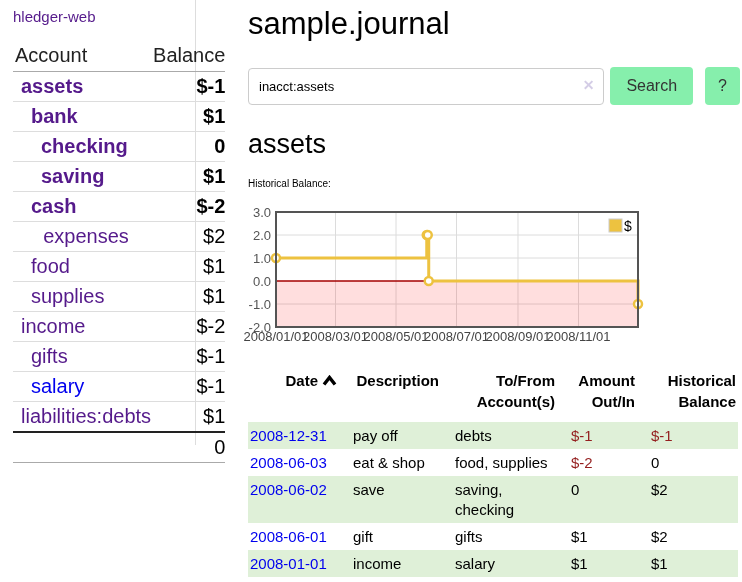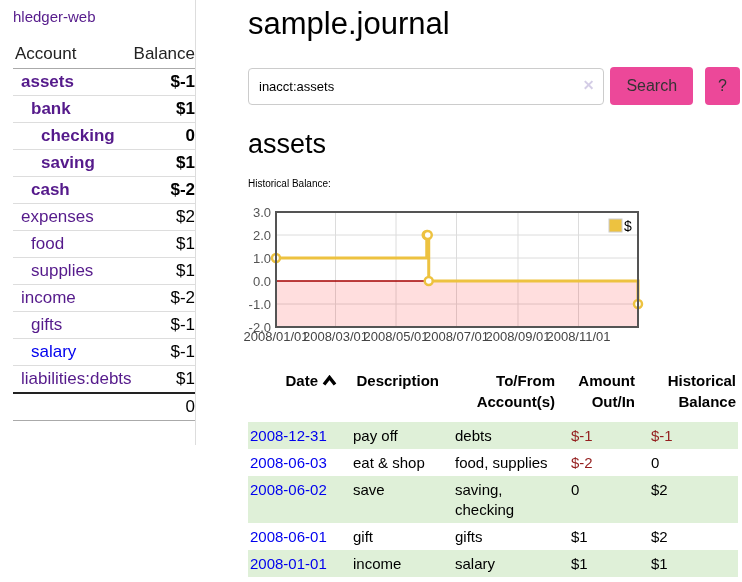--- a/index.html
+++ b/index.html
@@ -12,21 +12,21 @@
   a { text-decoration:none; }
 
   
   .sidebar {
     position:absolute; top:0; left:0; width:196px; height:445px;
     box-sizing:border-box; padding:8px 13px 0 13px;
     border-right:1px solid #ddd;
   }
   .app-link, .journal-link { color:#551a8b; font-size:15px; }
   .nav { margin-top:46px; }
-  table.accounts { width:100%; border-collapse:collapse; font-size:17px; margin-top:16px; }
+  table.accounts { width:100%; border-collapse:collapse; font-size:20px; margin-top:16px; }
   .accounts th {
     font-weight:400; color:#222; text-align:left;
     padding:3px 0 4px 2px; border-bottom:1px solid #aaa;
   }
   .accounts th.bal { text-align:right; }
   .accounts td { padding:3px 0; border-top:1px solid #ddd; }
   .accounts tbody tr:first-child td { border-top:none; }
   .accounts td.bal { text-align:right; color:#000; }
   .accounts a { color:#551a8b; }
   .accounts a.blue { color:#0000ee; }
@@ -45,21 +45,21 @@
     border:1px solid #ccc; border-radius:4px;
     font-size:13px; padding:0 30px 0 10px;
     font-family:inherit; color:#000; outline:none;
   }
   .clear-icon {
     position:absolute; right:10px; top:10px;
     color:#d4cde6; font-weight:700; font-size:14px; line-height:14px;
     cursor:pointer;
   }
   .btn {
-    height:38px; background:#ec4899; border:none; border-radius:4px;
+    height:38px; background:#86efac; border:none; border-radius:4px;
     font-size:16px; font-family:inherit; color:#333; cursor:pointer;
   }
   .search-btn { margin-left:6px; padding:0 16px; }
   .help-btn { margin-left:12px; padding:0 13px; }
 
   h2.account-heading { margin:24px 0 0 0; font-size:27px; font-weight:400; }
   .chart-label { margin-top:18px; font-weight:400; font-size:10px; }
   .chart-wrap { margin-top:19px; }
   .chart-wrap svg { overflow:visible; display:block; font-family:inherit; }
 
@@ -115,21 +115,21 @@
         </tr>
         <tr>
           <td class="bold" style="padding-left: 28px;"><a href="#" class="">saving</a></td>
           <td class="bal bold">$1</td>
         </tr>
         <tr>
           <td class="bold" style="padding-left: 18px;"><a href="#" class="">cash</a></td>
           <td class="bal bold neg-strong">$-2</td>
         </tr>
         <tr>
-          <td style="padding-left: 8px;"><a href="#" class="">expenses</a></td>
+          <td style="padding-left: 8px; text-align: center;"><a href="#" class="">expenses</a></td>
           <td class="bal">$2</td>
         </tr>
         <tr>
           <td style="padding-left: 18px;"><a href="#" class="">food</a></td>
           <td class="bal">$1</td>
         </tr>
         <tr>
           <td style="padding-left: 18px;"><a href="#" class="">supplies</a></td>
           <td class="bal">$1</td>
         </tr>

